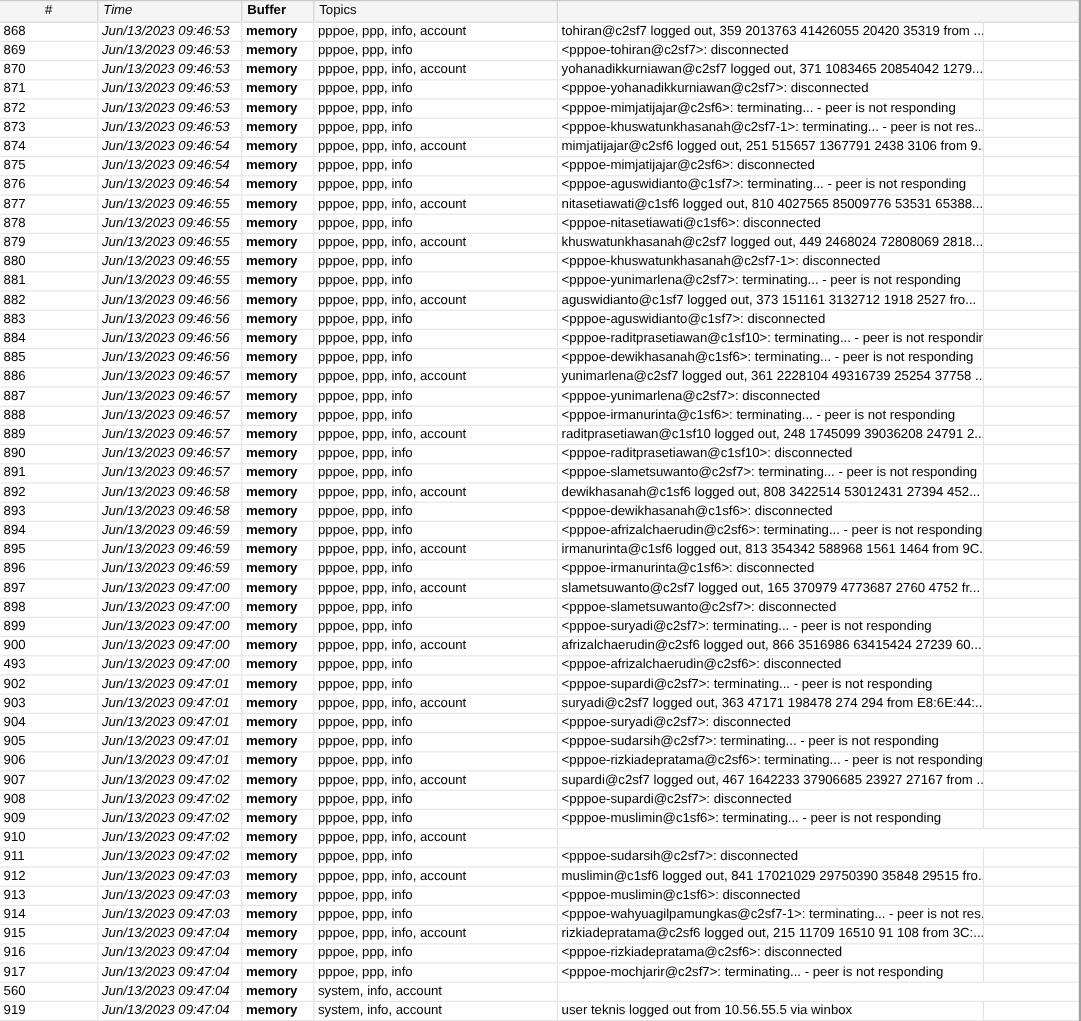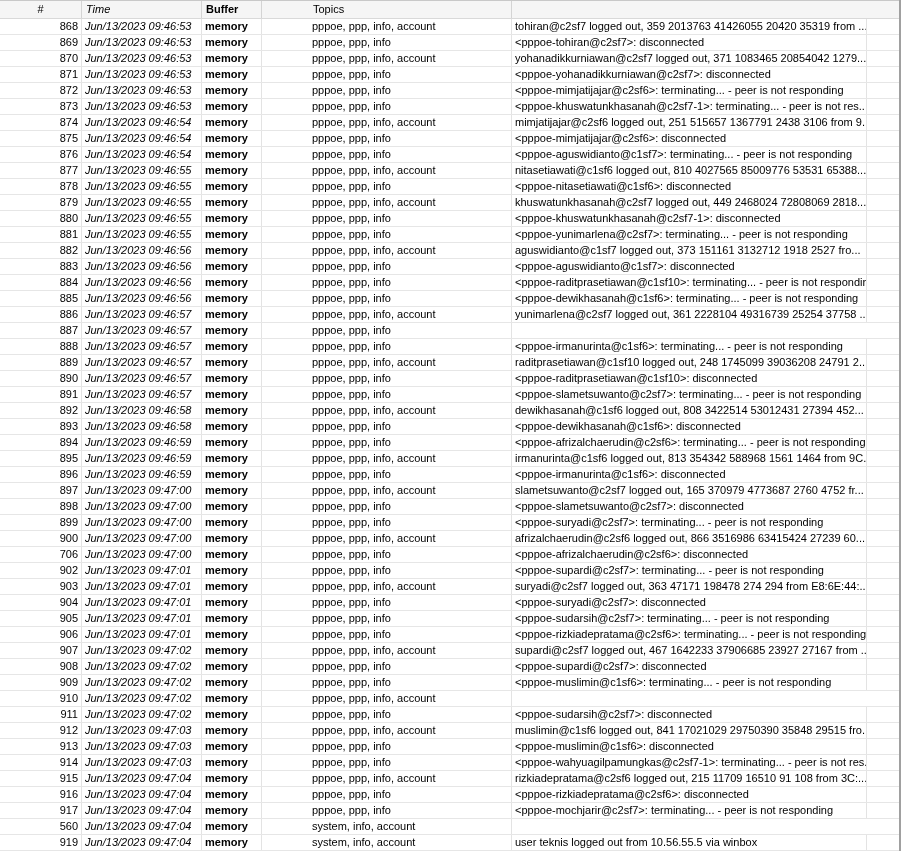--- a/index.html
+++ b/index.html
@@ -3,25 +3,25 @@
 <meta charset="utf-8">
 <style>
   html, body { margin: 0; padding: 0; background: #ffffff; }
   body { width: 901px; height: 851px; overflow: hidden; position: relative;
          font-family: "Liberation Sans", sans-serif; font-size: 11px; color: #000; }
   .table { position: absolute; left: 0; top: 0; width: 901px; }
   .hdr { display: flex; height: 17px; background: #f5f5f5; border-bottom: 1px solid #d9d9d9; border-top: 1px solid #c8c8c8; }
   .hdr .c { border-right: 1px solid #d4d4d4; padding: 0 4px; line-height: 17px; box-sizing: border-box; white-space: nowrap; overflow: hidden; }
   .row { display: flex; height: 15px; border-bottom: 1px solid #e6e6e6; }
   .row .c { border-right: 1px solid #e3e3e3; padding: 0 3px; line-height: 15px; box-sizing: border-box; white-space: nowrap; overflow: hidden; }
-  .col-num { width: 82px; text-align: right; }
+  .col-num { width: 82px; }
   .hdr .col-num { text-align: center; }
   .col-time { width: 120px; font-style: italic; }
   .col-buf { width: 60px; font-weight: bold; }
-  .col-top { width: 203px; margin-left: 47px; }
+  .col-top { width: 203px; }
   .col-msg { width: 355px; }
   .col-rest { flex: 1; border-right: none !important; }
   .edge { position: absolute; right: 0; top: 0; width: 2px; height: 851px; background: #a0a0a0; }
 </style>
 </head>
 <body>
 
 <div class="table">
   <div class="hdr">
     <div class="c col-num">#</div>
@@ -181,20 +181,21 @@
         <div class="c col-buf">memory</div>
         <div class="c col-top">pppoe, ppp, info, account</div>
         <div class="c col-msg">yunimarlena@c2sf7 logged out, 361 2228104 49316739 25254 37758 ...</div>
         <div class="c col-rest"></div>
       </div>
       <div class="row">
         <div class="c col-num">887</div>
         <div class="c col-time">Jun/13/2023 09:46:57</div>
         <div class="c col-buf">memory</div>
         <div class="c col-top">pppoe, ppp, info</div>
+        <div class="c col-msg">&lt;pppoe-yunimarlena@c2sf7&gt;: disconnected</div>
         <div class="c col-rest"></div>
       </div>
       <div class="row">
         <div class="c col-num">888</div>
         <div class="c col-time">Jun/13/2023 09:46:57</div>
         <div class="c col-buf">memory</div>
         <div class="c col-top">pppoe, ppp, info</div>
         <div class="c col-msg">&lt;pppoe-irmanurinta@c1sf6&gt;: terminating... - peer is not responding</div>
         <div class="c col-rest"></div>
       </div>
@@ -288,21 +289,21 @@
       </div>
       <div class="row">
         <div class="c col-num">900</div>
         <div class="c col-time">Jun/13/2023 09:47:00</div>
         <div class="c col-buf">memory</div>
         <div class="c col-top">pppoe, ppp, info, account</div>
         <div class="c col-msg">afrizalchaerudin@c2sf6 logged out, 866 3516986 63415424 27239 60...</div>
         <div class="c col-rest"></div>
       </div>
       <div class="row">
-        <div class="c col-num">706</div>
+        <div class="c col-num">493</div>
         <div class="c col-time">Jun/13/2023 09:47:00</div>
         <div class="c col-buf">memory</div>
         <div class="c col-top">pppoe, ppp, info</div>
         <div class="c col-msg">&lt;pppoe-afrizalchaerudin@c2sf6&gt;: disconnected</div>
         <div class="c col-rest"></div>
       </div>
       <div class="row">
         <div class="c col-num">902</div>
         <div class="c col-time">Jun/13/2023 09:47:01</div>
         <div class="c col-buf">memory</div>

